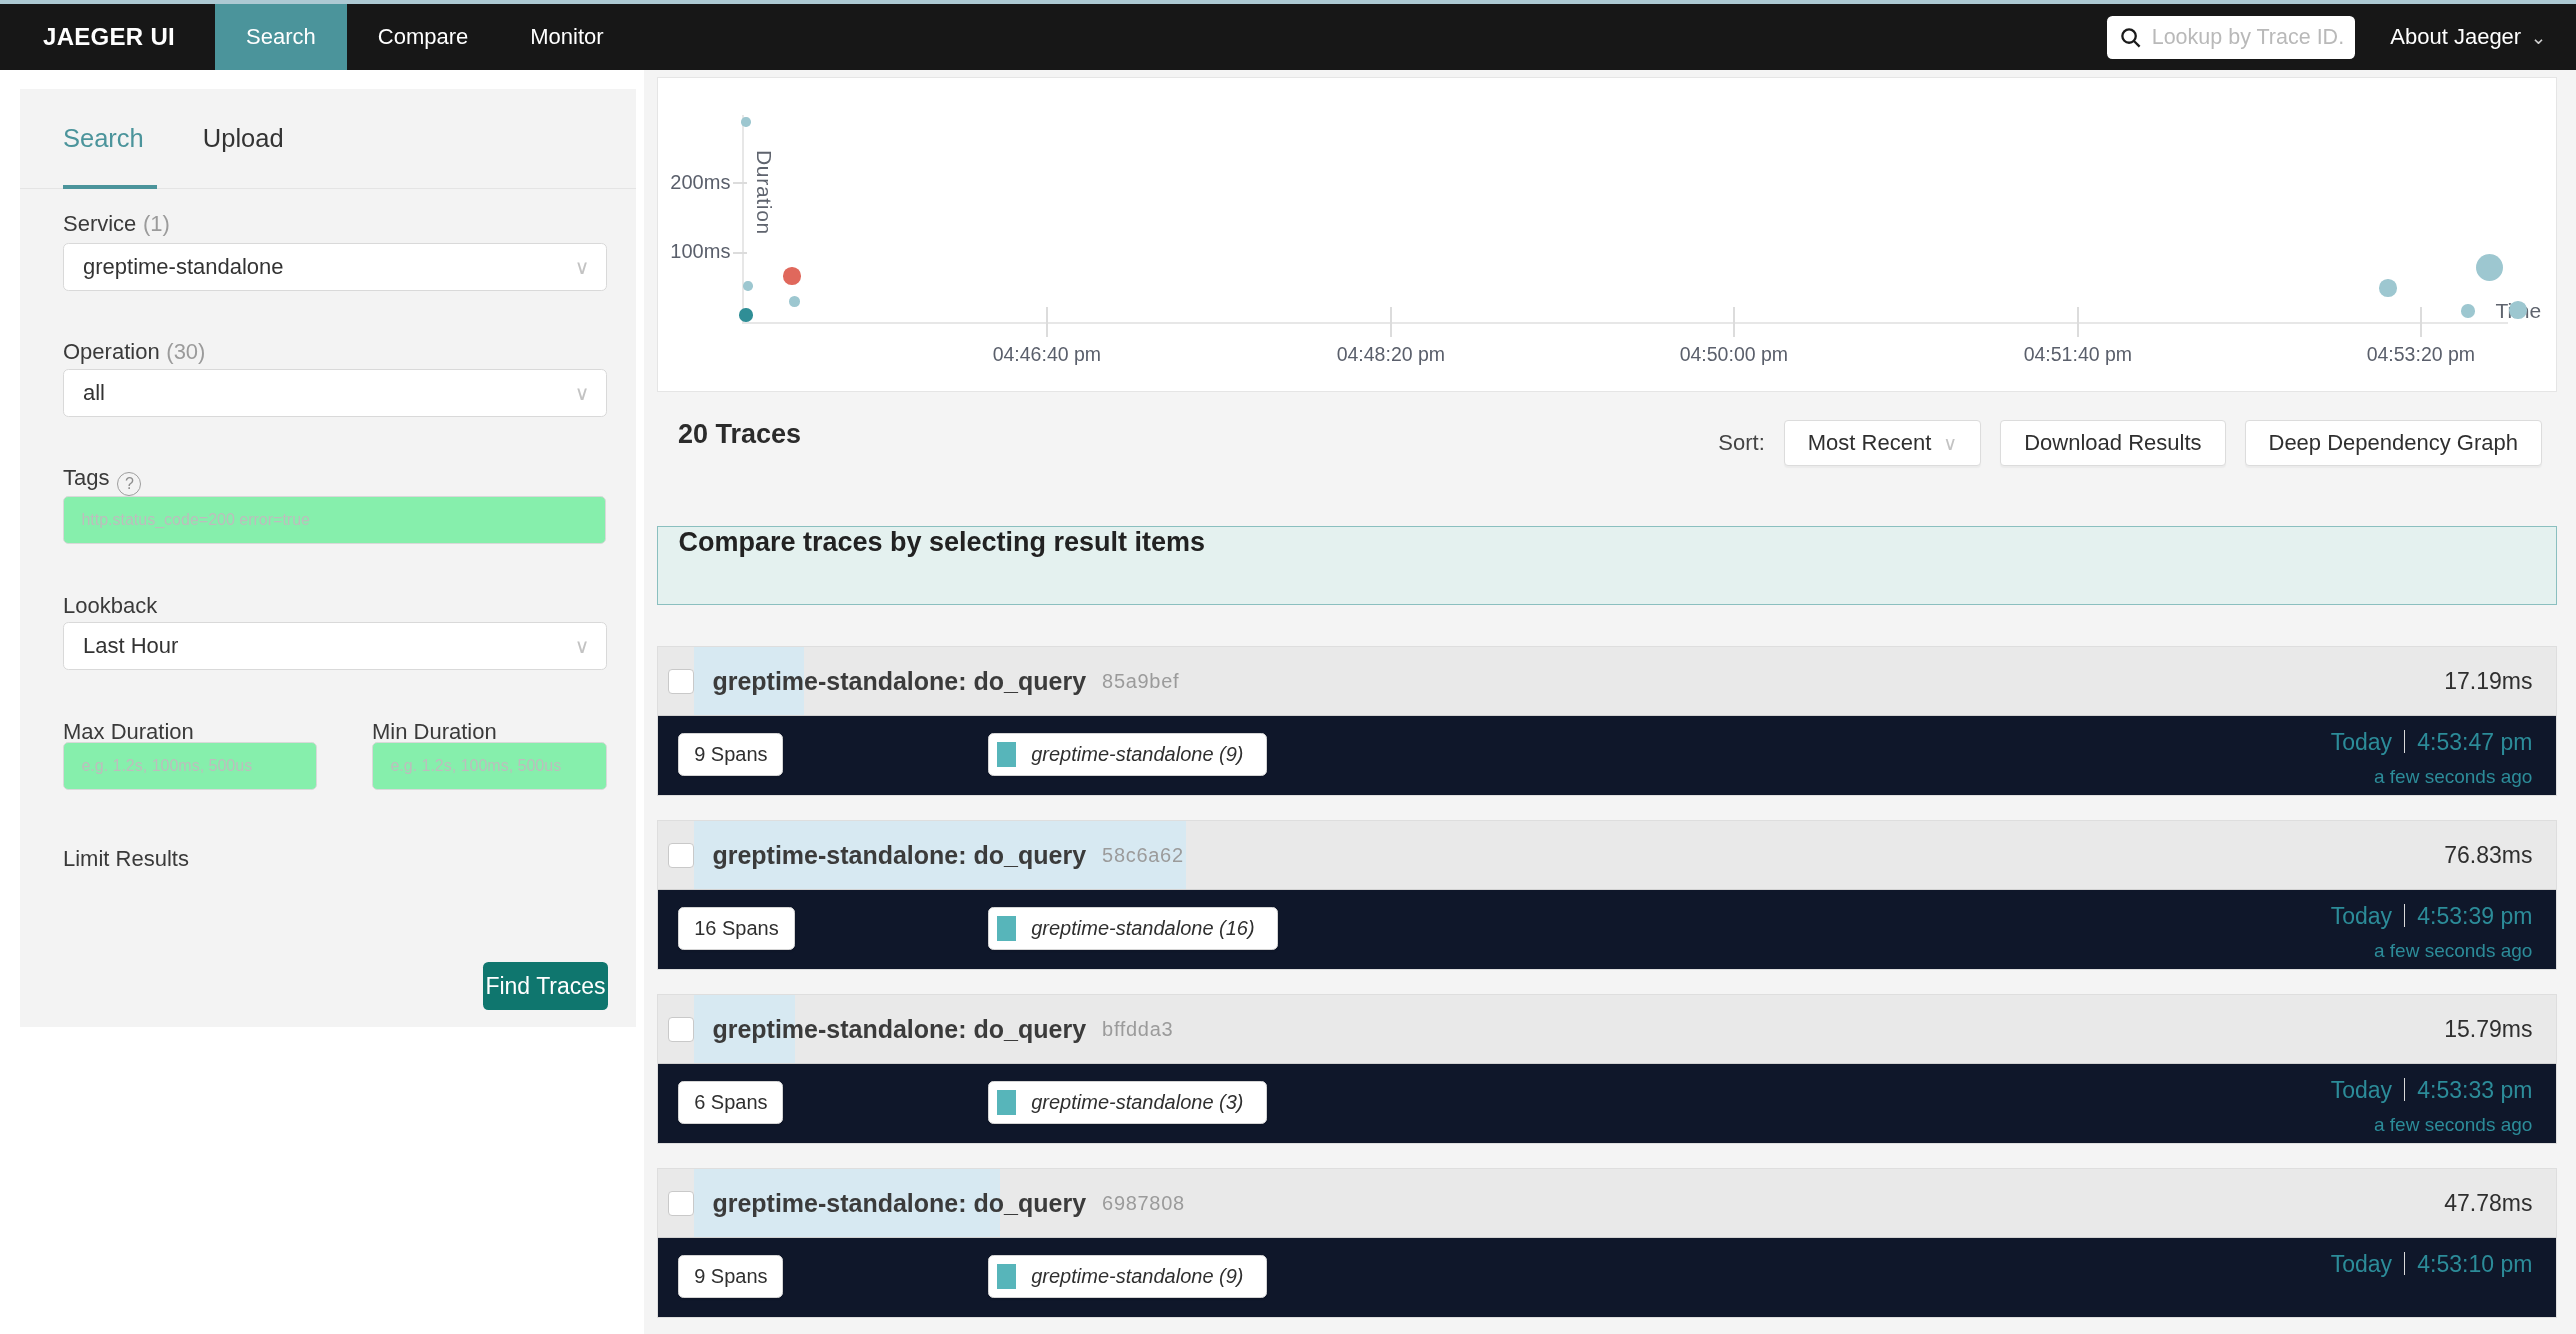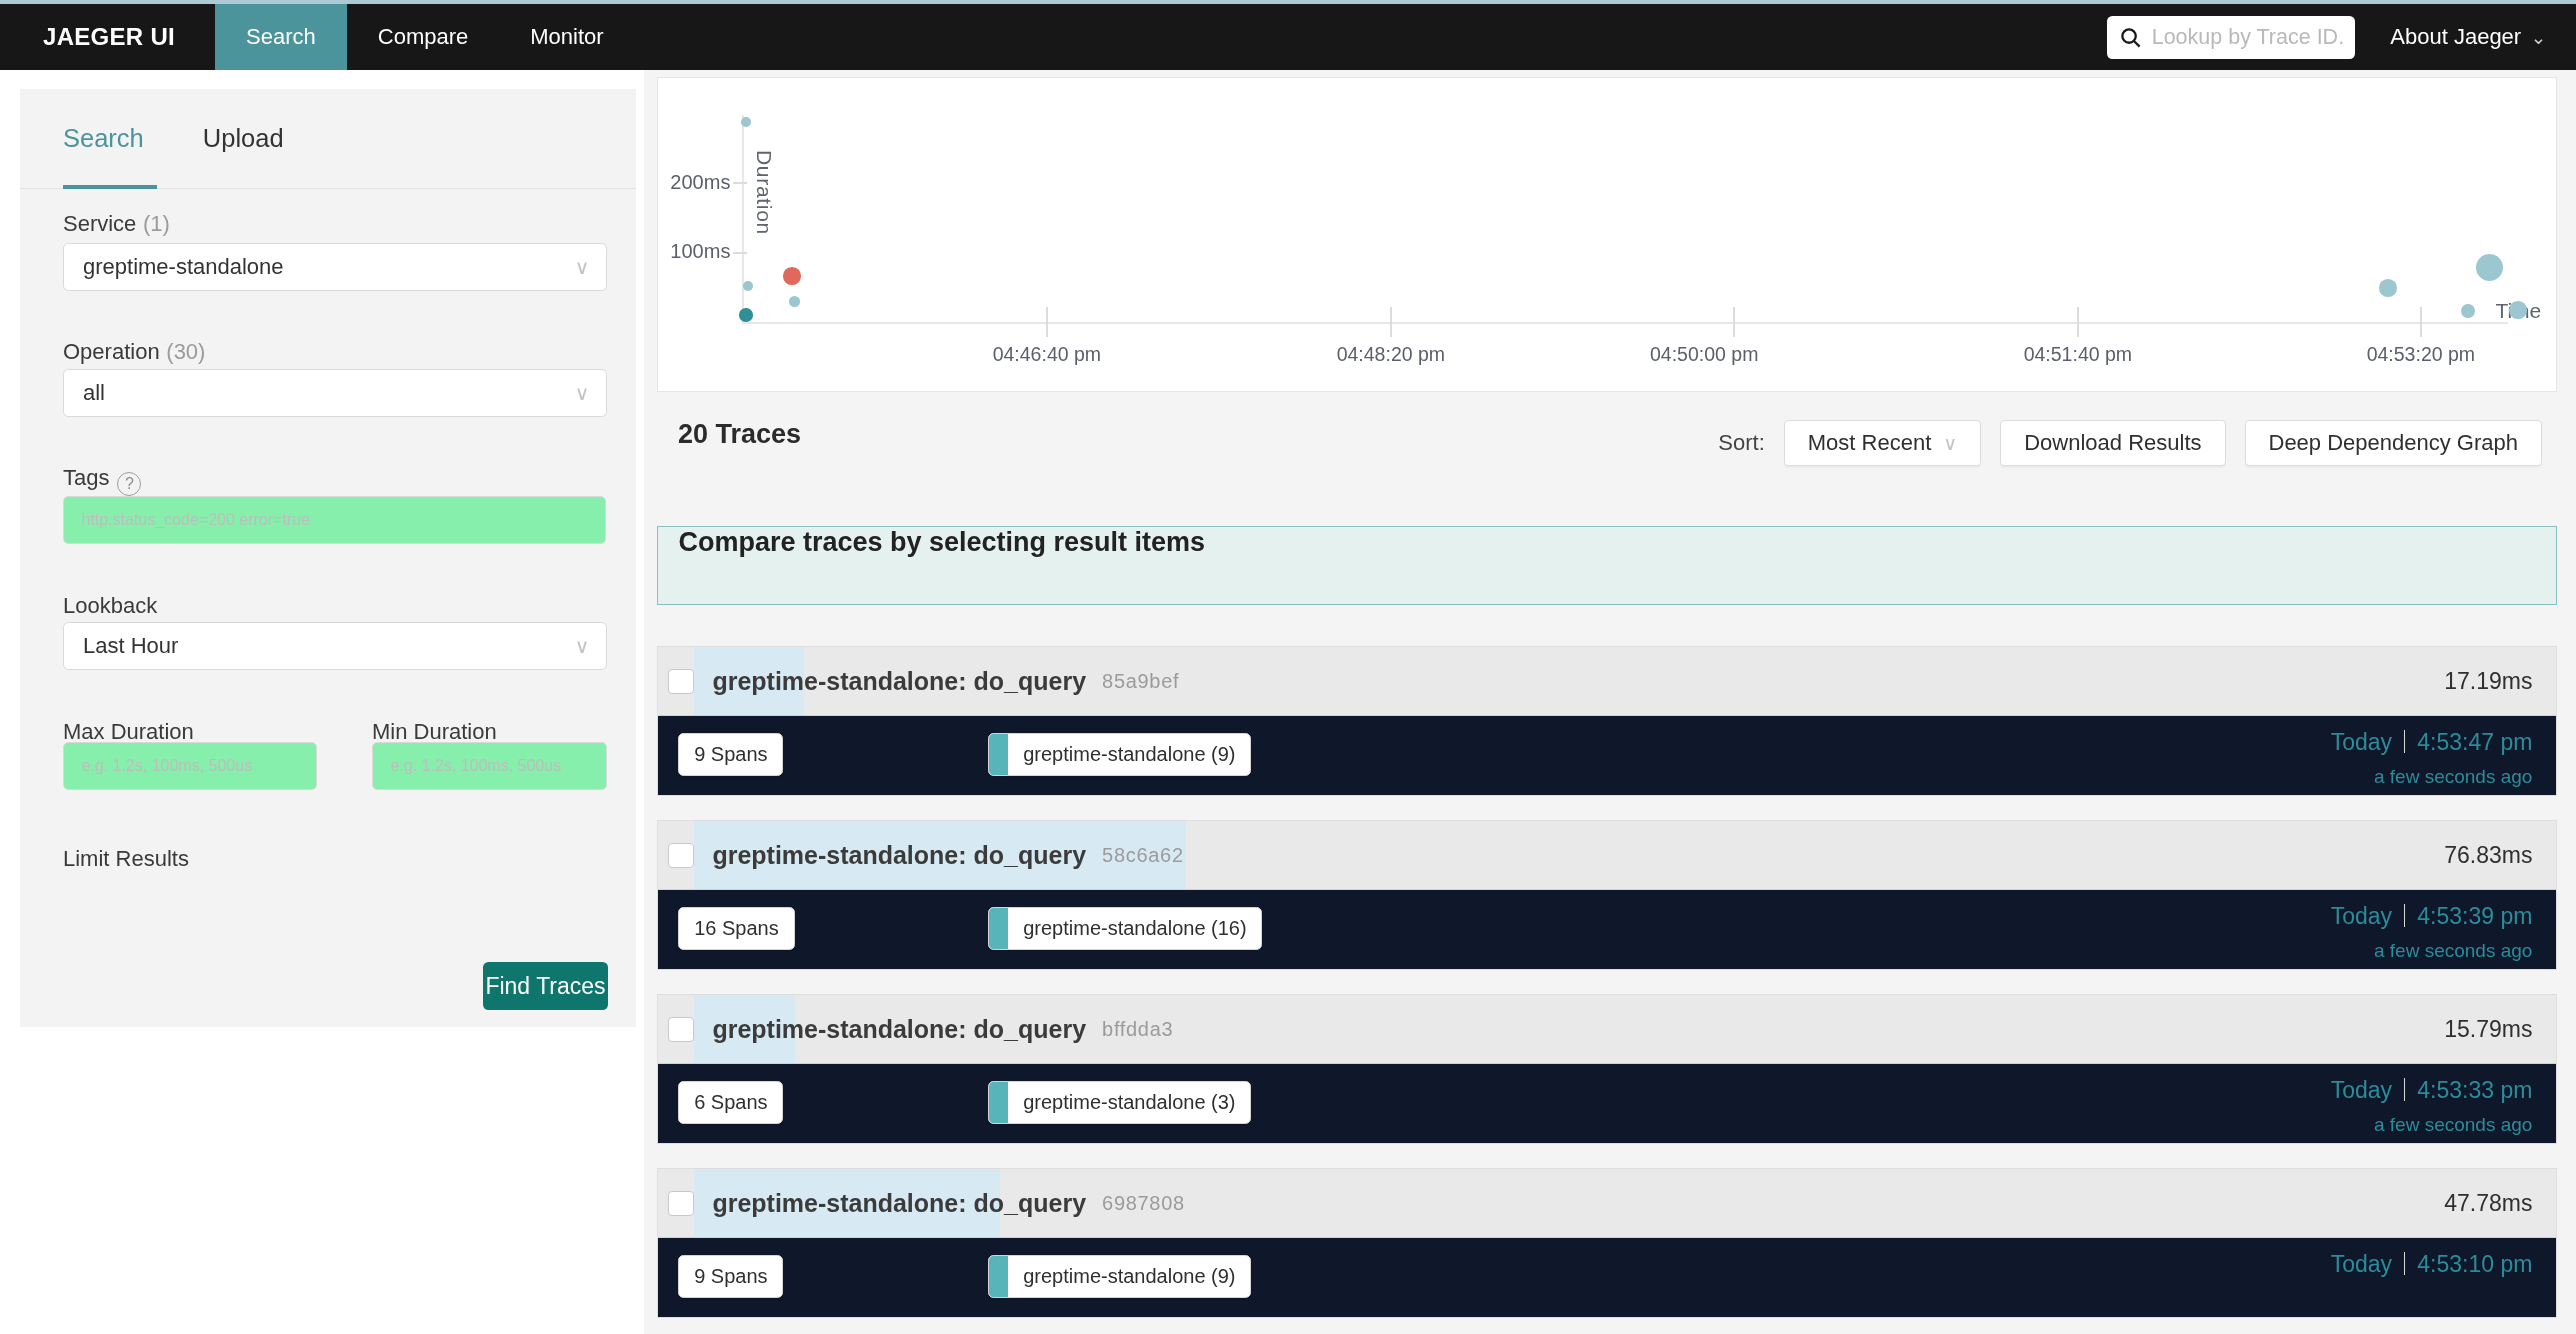--- a/index.html
+++ b/index.html
@@ -89,21 +89,21 @@
                       align-items:center; gap:16px; }
   .trace-title { font-size:25px; font-weight:bold; color:#3b3b3b; }
   .trace-id { font-size:20px; color:#9b9b9b; letter-spacing:0.7px; }
   .trace-duration { position:absolute; right:24px; top:0; height:100%; display:flex; align-items:center;
                     font-size:23px; color:#2f2f2f; }
   .trace-body { position:relative; height:79px; }
   .pill { position:absolute; top:17.4px; height:43px; background:#fff; border:1.3px solid #d4d4d4;
           border-radius:5.4px; display:flex; align-items:center; font-size:20px; color:#2f2f2f;
           box-shadow:0 1.3px 2px rgba(0,0,0,0.06); }
   .spans-pill { left:20px; padding:0 14.8px; }
-  .tag-pill { left:330px; overflow:hidden; padding:0; }
+  .tag-pill { left:330px; overflow:hidden; padding:8px;font-style:italic; }
   .tag-color { width:19px; height:100%; background:#57b5ba; }
   .tag-text { padding:0 14.8px; }
   .trace-times { position:absolute; right:24px; top:13.4px; text-align:right; }
   .trace-when { font-size:23px; color:#2c8c99; }
   .trace-when .sep { display:inline-block; width:1.3px; height:23px; background:#d9d9d9;
                      margin:0 12px; vertical-align:-2.7px; }
   .trace-ago { font-size:19px; color:#2c8c99; margin-top:9.4px; }
 </style>
 </head>
 <body>
@@ -206,21 +206,21 @@
       <div class="xlabel">Time</div>
     <div class="y-tick-label" style="top: 93px;">200ms</div>
         <div class="y-tick-dash" style="top: 104px;"></div>
         <div class="y-tick-label" style="top: 162px;">100ms</div>
         <div class="y-tick-dash" style="top: 174px;"></div>
         <div class="x-tick-dash" style="left: 388px; top: 229px;"></div>
         <div class="x-tick-label" style="left: 388px;">04:46:40 pm</div>
         <div class="x-tick-dash" style="left: 732px; top: 229px;"></div>
         <div class="x-tick-label" style="left: 732px;">04:48:20 pm</div>
         <div class="x-tick-dash" style="left: 1075px; top: 229px;"></div>
-        <div class="x-tick-label" style="left: 1019px; text-align: right;">04:50:00 pm</div>
+        <div class="x-tick-label" style="left: 1075px;">04:50:00 pm</div>
         <div class="x-tick-dash" style="left: 1419px; top: 229px;"></div>
         <div class="x-tick-label" style="left: 1419px;">04:51:40 pm</div>
         <div class="x-tick-dash" style="left: 1762px; top: 229px;"></div>
         <div class="x-tick-label" style="left: 1762px;">04:53:20 pm</div>
         <div class="dot" style="left: 83px; top: 39px; width: 9.4px; height: 9.4px; background: rgb(157, 199, 208);"></div>
         <div class="dot" style="left: 125px; top: 189px; width: 17.4px; height: 17.4px; background: rgb(224, 104, 92);"></div>
         <div class="dot" style="left: 85px; top: 203px; width: 9.4px; height: 9.4px; background: rgb(157, 199, 208);"></div>
         <div class="dot" style="left: 131px; top: 218px; width: 10.7px; height: 10.7px; background: rgb(157, 199, 208);"></div>
         <div class="dot" style="left: 81px; top: 230px; width: 13.4px; height: 13.4px; background: rgb(47, 142, 150);"></div>
         <div class="dot" style="left: 1721px; top: 201px; width: 17.4px; height: 17.4px; background: rgb(157, 199, 208);"></div>

